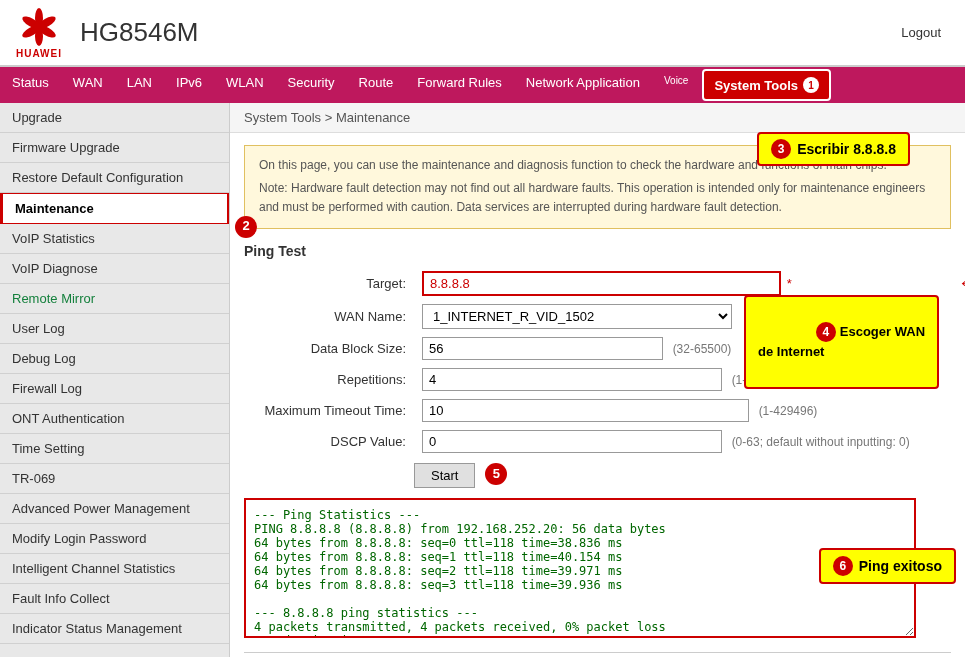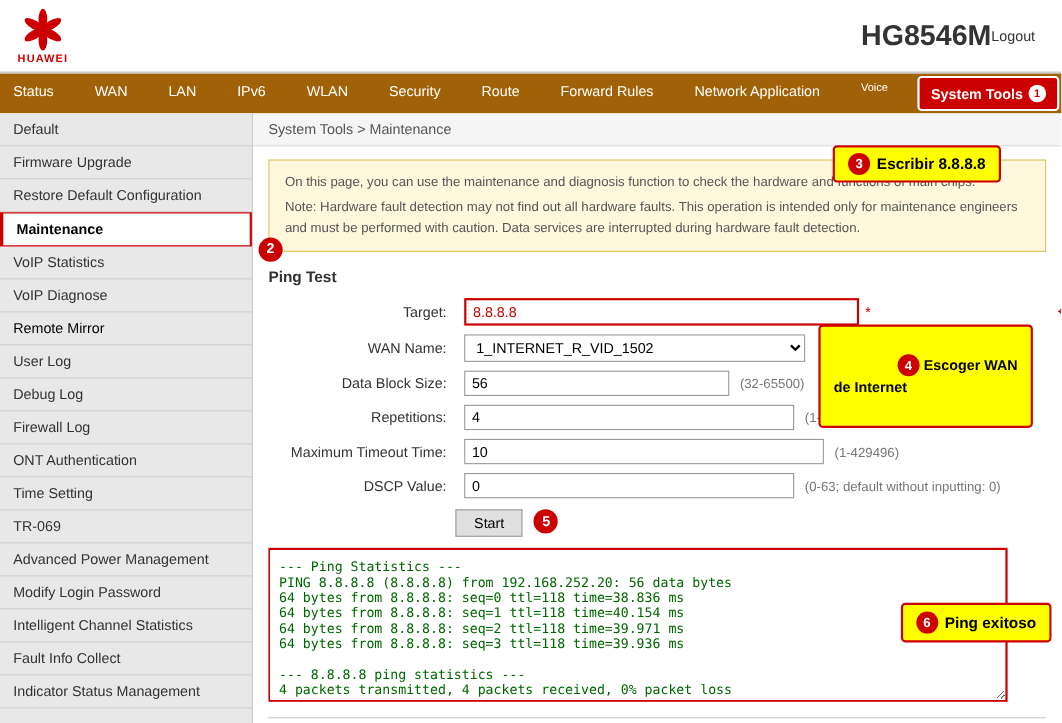--- a/index.html
+++ b/index.html
@@ -14,51 +14,51 @@
 
       <ellipse cx="25" cy="12" rx="4" ry="10" fill="#c00" transform="rotate(0,25,21)"></ellipse>
       <ellipse cx="25" cy="12" rx="4" ry="10" fill="#c00" transform="rotate(60,25,21)"></ellipse>
       <ellipse cx="25" cy="12" rx="4" ry="10" fill="#c00" transform="rotate(120,25,21)"></ellipse>
       <ellipse cx="25" cy="12" rx="4" ry="10" fill="#c00" transform="rotate(180,25,21)"></ellipse>
       <ellipse cx="25" cy="12" rx="4" ry="10" fill="#c00" transform="rotate(240,25,21)"></ellipse>
       <ellipse cx="25" cy="12" rx="4" ry="10" fill="#c00" transform="rotate(300,25,21)"></ellipse>
     </svg>
     <span style="font-size:10px;color:#c00;font-weight:bold;letter-spacing:1px;">HUAWEI</span>
   </div>
-  <div style="font-size:26px;font-weight:bold;color:#333;flex:1;text-align:right;">HG8546M</div>
+  <div style="font-size:26px;font-weight:normal;color:#333;flex:1;">HG8546M</div>
   <a style="color:#333;font-size:13px;cursor:pointer;text-decoration:none;margin-right:10px;">Logout</a>
 </div>
 
-<div style="background:#a16207;display:flex;align-items:stretch;justify-content:space-between;">
+<div style="background:#be185d;display:flex;align-items:stretch;">
   <div style="color:#fff;padding:8px 12px;font-size:13px;cursor:pointer;">Status</div>
   <div style="color:#fff;padding:8px 12px;font-size:13px;cursor:pointer;">WAN</div>
   <div style="color:#fff;padding:8px 12px;font-size:13px;cursor:pointer;">LAN</div>
   <div style="color:#fff;padding:8px 12px;font-size:13px;cursor:pointer;">IPv6</div>
   <div style="color:#fff;padding:8px 12px;font-size:13px;cursor:pointer;">WLAN</div>
   <div style="color:#fff;padding:8px 12px;font-size:13px;cursor:pointer;">Security</div>
   <div style="color:#fff;padding:8px 12px;font-size:13px;cursor:pointer;">Route</div>
   <div style="color:#fff;padding:8px 12px;font-size:13px;cursor:pointer;">Forward Rules</div>
   <div style="color:#fff;padding:8px 12px;font-size:13px;cursor:pointer;">Network Application</div>
   <div style="color:#fff;padding:8px 12px;font-size:10px;cursor:pointer;">Voice</div>
   <div style="color:#fff;padding:6px 10px;font-size:13px;cursor:pointer;background:#cc0000;border:2px solid #fff;border-radius:4px;margin:2px;font-weight:bold;display:flex;align-items:center;">
     <span>System Tools</span>
     <span style="background:#fff;color:#c00;border-radius:50%;width:16px;height:16px;font-size:10px;font-weight:bold;display:inline-flex;align-items:center;justify-content:center;margin-left:5px;">1</span>
   </div>
 </div>
 
 <div style="display:flex;">
 
   <div style="width:230px;background:#e8e8e8;border-right:1px solid #ccc;min-height:580px;flex-shrink:0;">
-    <div style="padding:7px 12px;border-bottom:1px solid #d0d0d0;cursor:pointer;color:#333;font-size:13px;">Default</div>
+    <div style="padding:7px 12px;border-bottom:1px solid #d0d0d0;cursor:pointer;color:#333;font-size:13px;">Upgrade</div>
     <div style="padding:7px 12px;border-bottom:1px solid #d0d0d0;cursor:pointer;color:#333;font-size:13px;">Firmware Upgrade</div>
     <div style="padding:7px 12px;border-bottom:1px solid #d0d0d0;cursor:pointer;color:#333;font-size:13px;">Restore Default Configuration</div>
     <div style="padding:7px 12px;border-bottom:1px solid #d0d0d0;cursor:pointer;color:#000;font-size:13px;font-weight:bold;background:#fff;border-left:3px solid #c00;border-right:2px solid #c00;border-top:1px solid #c00;border-bottom:1px solid #c00;">Maintenance</div>
     <div style="padding:7px 12px;border-bottom:1px solid #d0d0d0;cursor:pointer;color:#333;font-size:13px;">VoIP Statistics</div>
     <div style="padding:7px 12px;border-bottom:1px solid #d0d0d0;cursor:pointer;color:#333;font-size:13px;">VoIP Diagnose</div>
-    <div style="padding:7px 12px;border-bottom:1px solid #d0d0d0;cursor:pointer;color:#000000;font-size:13px;">Remote Mirror</div>
+    <div style="padding:7px 12px;border-bottom:1px solid #d0d0d0;cursor:pointer;color:#15803d;font-size:13px;">Remote Mirror</div>
     <div style="padding:7px 12px;border-bottom:1px solid #d0d0d0;cursor:pointer;color:#333;font-size:13px;">User Log</div>
     <div style="padding:7px 12px;border-bottom:1px solid #d0d0d0;cursor:pointer;color:#333;font-size:13px;">Debug Log</div>
     <div style="padding:7px 12px;border-bottom:1px solid #d0d0d0;cursor:pointer;color:#333;font-size:13px;">Firewall Log</div>
     <div style="padding:7px 12px;border-bottom:1px solid #d0d0d0;cursor:pointer;color:#333;font-size:13px;">ONT Authentication</div>
     <div style="padding:7px 12px;border-bottom:1px solid #d0d0d0;cursor:pointer;color:#333;font-size:13px;">Time Setting</div>
     <div style="padding:7px 12px;border-bottom:1px solid #d0d0d0;cursor:pointer;color:#333;font-size:13px;">TR-069</div>
     <div style="padding:7px 12px;border-bottom:1px solid #d0d0d0;cursor:pointer;color:#333;font-size:13px;">Advanced Power Management</div>
     <div style="padding:7px 12px;border-bottom:1px solid #d0d0d0;cursor:pointer;color:#333;font-size:13px;">Modify Login Password</div>
     <div style="padding:7px 12px;border-bottom:1px solid #d0d0d0;cursor:pointer;color:#333;font-size:13px;">Intelligent Channel Statistics</div>
     <div style="padding:7px 12px;border-bottom:1px solid #d0d0d0;cursor:pointer;color:#333;font-size:13px;">Fault Info Collect</div>

